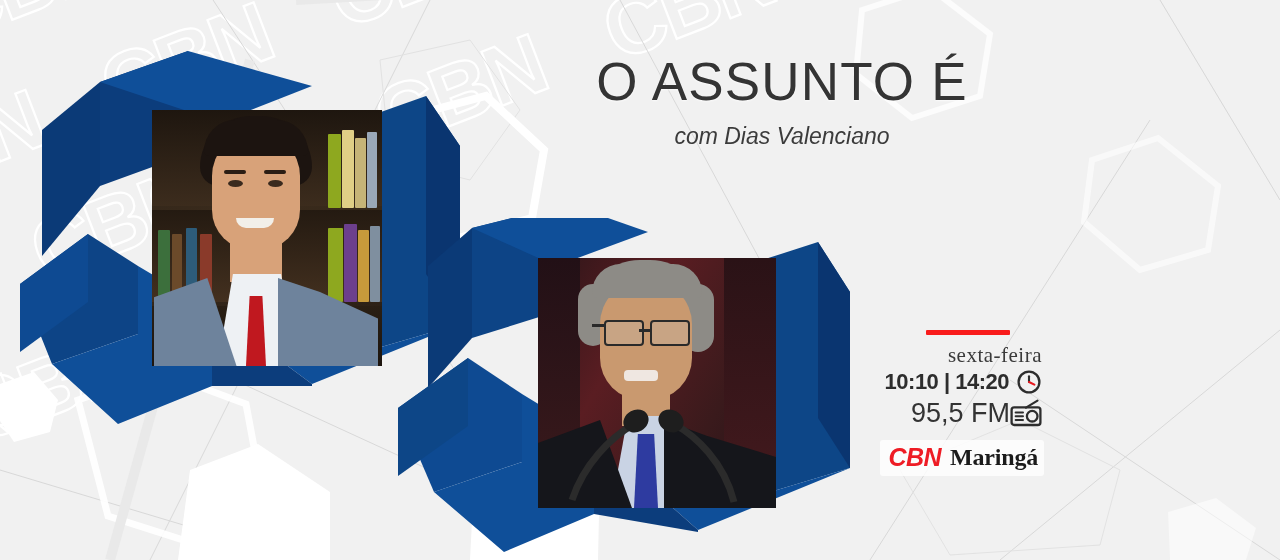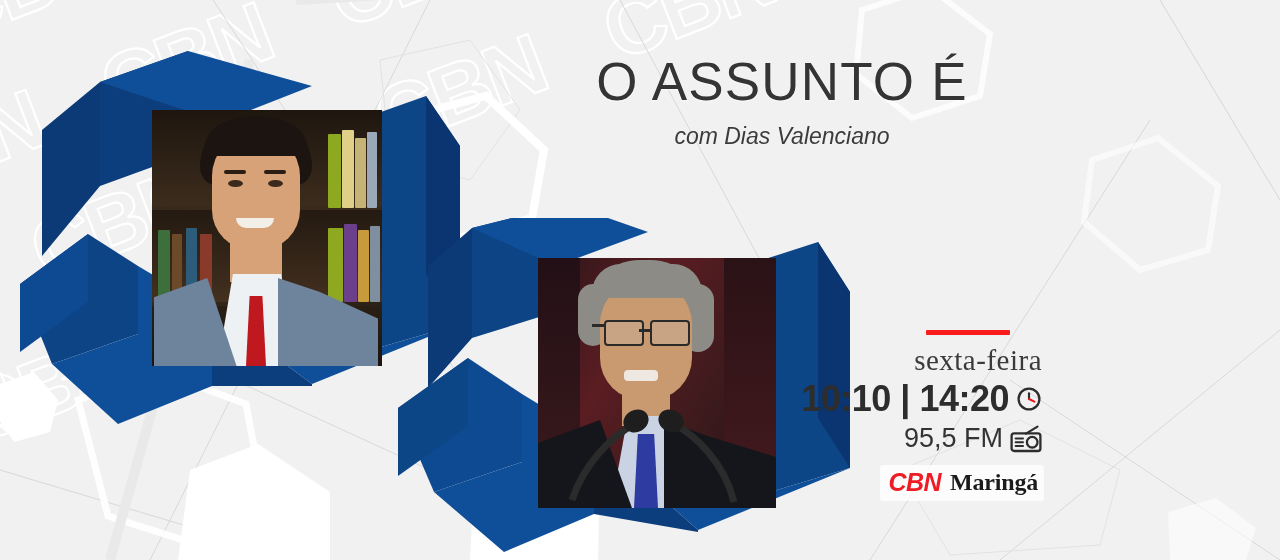--- a/index.html
+++ b/index.html
@@ -99,43 +99,42 @@
     width:84px;
     height:5px;
     background:#f91c1c;
     margin-left:auto;
     margin-right:32px;
     margin-bottom:8px;
     border-radius:1px;
   }
   .info-day{
     font-family:"Liberation Serif", serif;
-    font-size:29px;
+    font-size:21px;
     color:#3a3a3a;
     letter-spacing:.5px;
     line-height:1.18;
   }
   .info-time-row{
     display:flex;
     align-items:center;
     justify-content:flex-end;
     gap:7px;
     margin-top:1px;
   }
   .info-time{
-    font-size:36px;
+    font-size:22px;
     font-weight:700;
     color:#2d2d2d;
     letter-spacing:-.5px;
   }
   .info-freq-row{
     display:flex;
     align-items:center;
     justify-content:flex-end;
-    gap:7px;
     margin-top:3px;
   }
   .info-freq{
     font-size:27px;
     font-weight:400;
     color:#333333;
   }
   .logo-row{
     display:flex;
     align-items:center;

